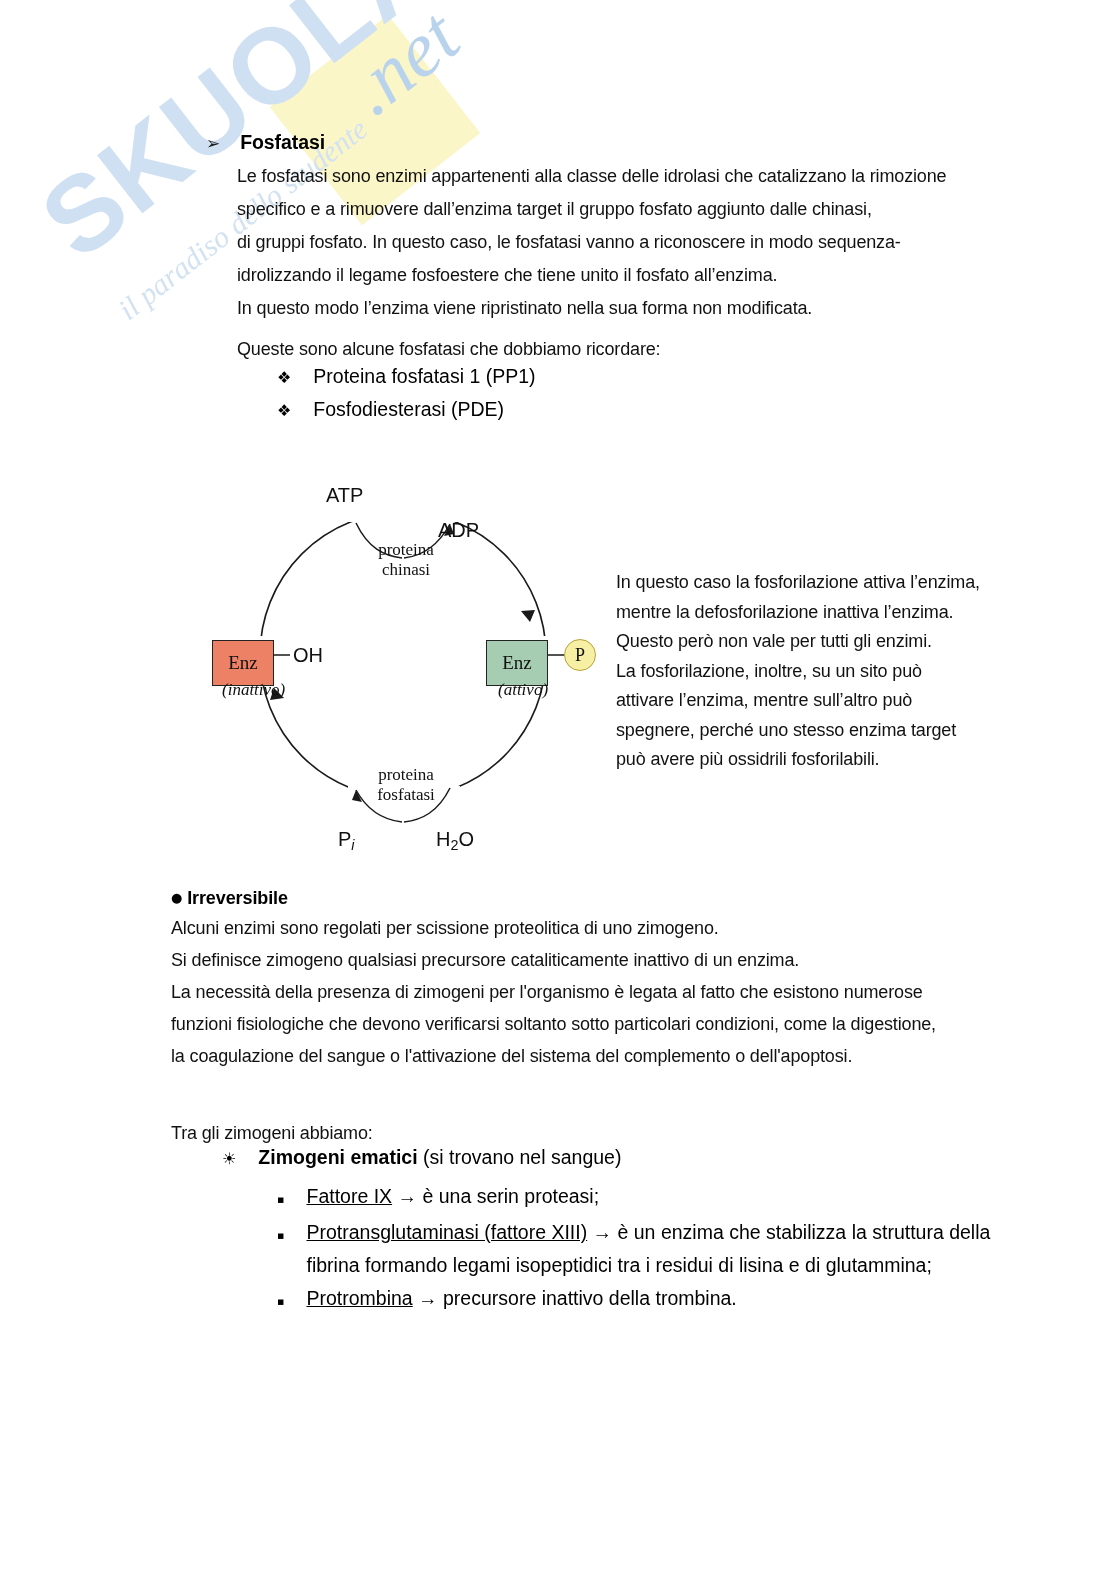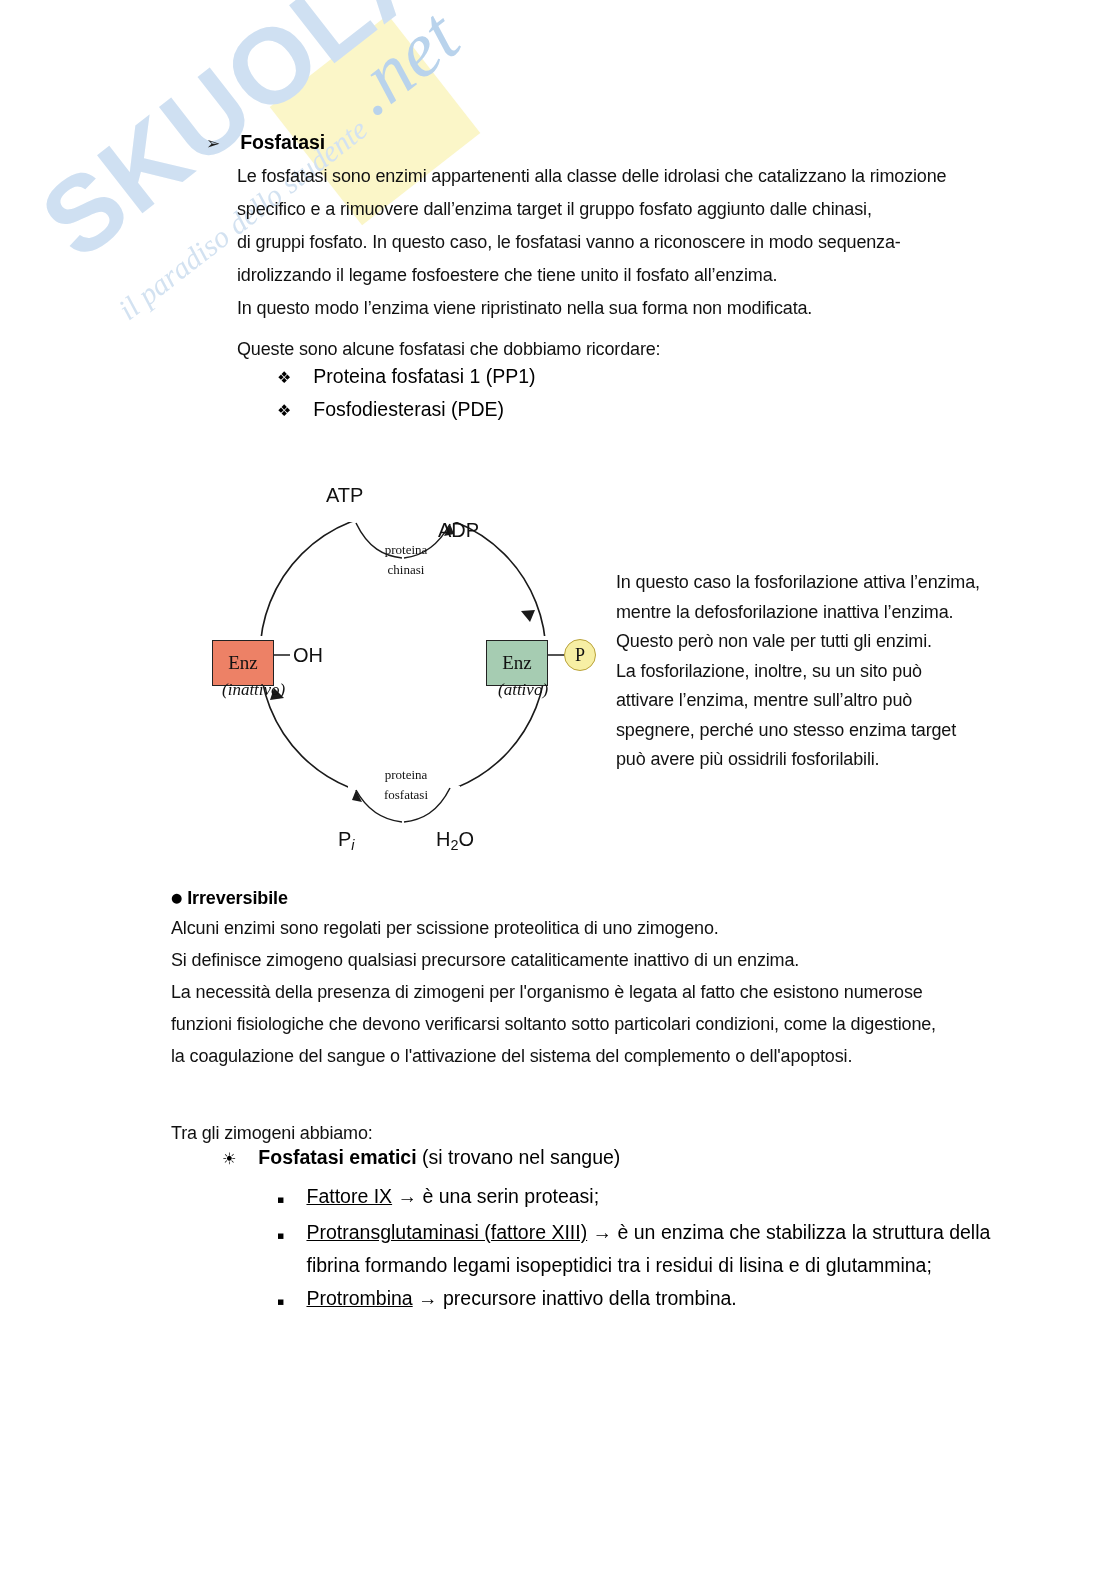--- a/index.html
+++ b/index.html
@@ -212,21 +212,21 @@
   .dg-label {
     position: absolute;
     font-family: Liberation Sans, sans-serif;
     font-size: 20px;
     color: #111;
     white-space: nowrap;
   }
   .dg-small {
     position: absolute;
     font-family: "Liberation Serif", serif;
-    font-size: 13px;
+    font-size: 17px;
     text-align: center;
     line-height: 20px;
     color: #111;
     white-space: nowrap;
   }
   .dg-italic {
     position: absolute;
     font-family: "Liberation Serif", serif;
     font-style: italic;
     font-size: 17px;
@@ -402,21 +402,21 @@
       <div>Si definisce zimogeno qualsiasi precursore cataliticamente inattivo di un enzima.</div>
       <div>La necessità della presenza di zimogeni per l'organismo è legata al fatto che esistono numerose</div>
       <div>funzioni fisiologiche che devono verificarsi soltanto sotto particolari condizioni, come la digestione,</div>
       <div>la coagulazione del sangue o l'attivazione del sistema del complemento o dell'apoptosi.</div>
     </div>
 
     <div class="para tra">Tra gli zimogeni abbiamo:</div>
 
     <div class="zim-row">
       <span class="gear">☀</span>
-      <span><span class="bold">Fosfatasi ematici</span><span> (si trovano nel sangue)</span></span>
+      <span><span class="bold">Zimogeni ematici</span><span> (si trovano nel sangue)</span></span>
     </div>
 
     <div class="sq-list">
       <div class="sq-row">
         <span class="sq">▪</span>
         <span class="sq-txt"><span class="ul">Fattore IX</span><span> → è una serin proteasi;</span></span>
       </div>
       <div class="sq-row">
         <span class="sq">▪</span>
         <span class="sq-txt"><span class="ul">Protransglutaminasi (fattore XIII)</span><span> → è un enzima che stabilizza la struttura della</span><br><span>fibrina formando legami isopeptidici tra i residui di lisina e di glutammina;</span></span>

